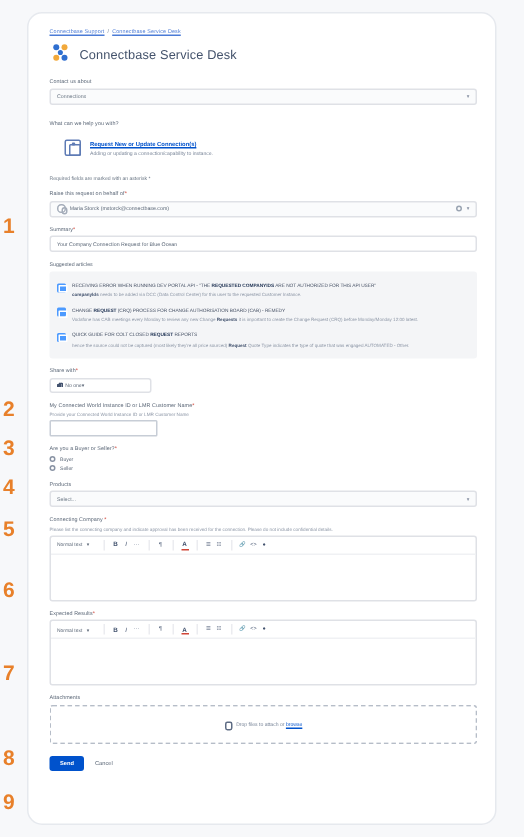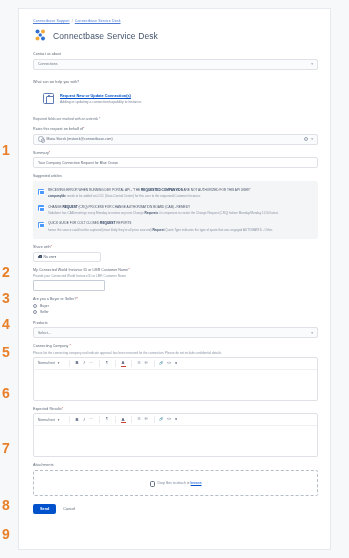--- a/index.html
+++ b/index.html
@@ -10,21 +10,21 @@
     overflow: hidden;
   }
   .page { position: relative; width: 349px; height: 558px; background: #f7f8fa; }
 
   .card {
     position: absolute;
     left: 18px; top: 8px;
     width: 313px; height: 542px;
     background: #ffffff;
     border: 1px solid #e6e9ee;
-    border-radius: 0;
+    border-radius: 10px;
     overflow: hidden;
   }
   .inner { padding: 10px 12px 10px 14px; }
 
   
   .breadcrumb { font-size: 3.6px; color: #4b7bd6; letter-spacing: .1px; margin-bottom: 5px; }
   .breadcrumb a { color: #4b7bd6; text-decoration: underline; }
   .bc-sep { color: #7a8699; margin: 0 2px; text-decoration: none; display: inline-block; }
 
   

